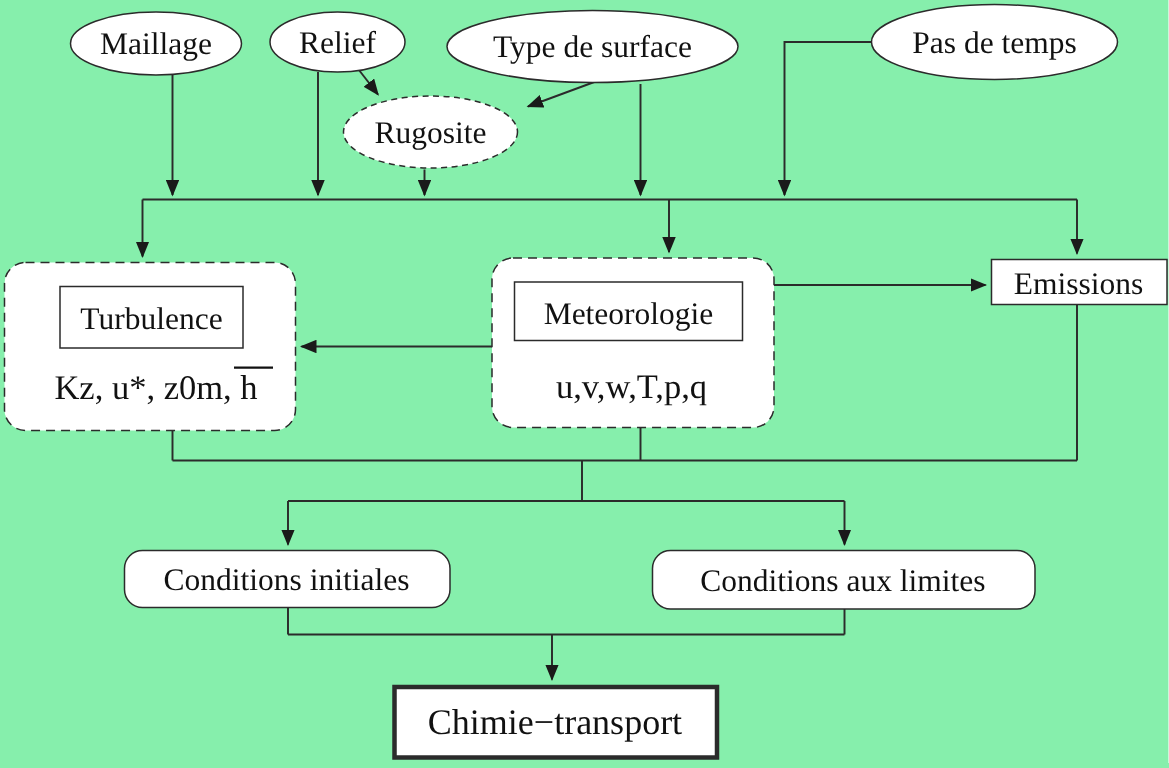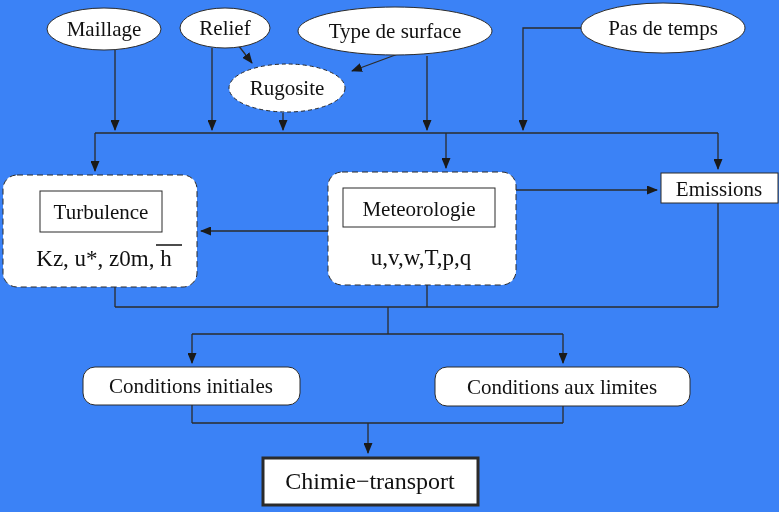--- a/index.html
+++ b/index.html
@@ -5,21 +5,21 @@
   html, body {
     margin: 0;
     padding: 0;
     background: #ffffff;
     font-family: "Liberation Serif", "DejaVu Serif", serif;
   }
   .stage {
     position: relative;
     width: 779px;
     height: 512px;
-    background: #3b82f6;
+    background: #86efac;
     overflow: hidden;
   }
   svg { display: block; }
   .node-label {
     font-family: "Liberation Serif", "DejaVu Serif", serif;
     fill: #111111;
   }
   .edge {
     stroke: #2b2b2b;
     stroke-width: 1.3;

